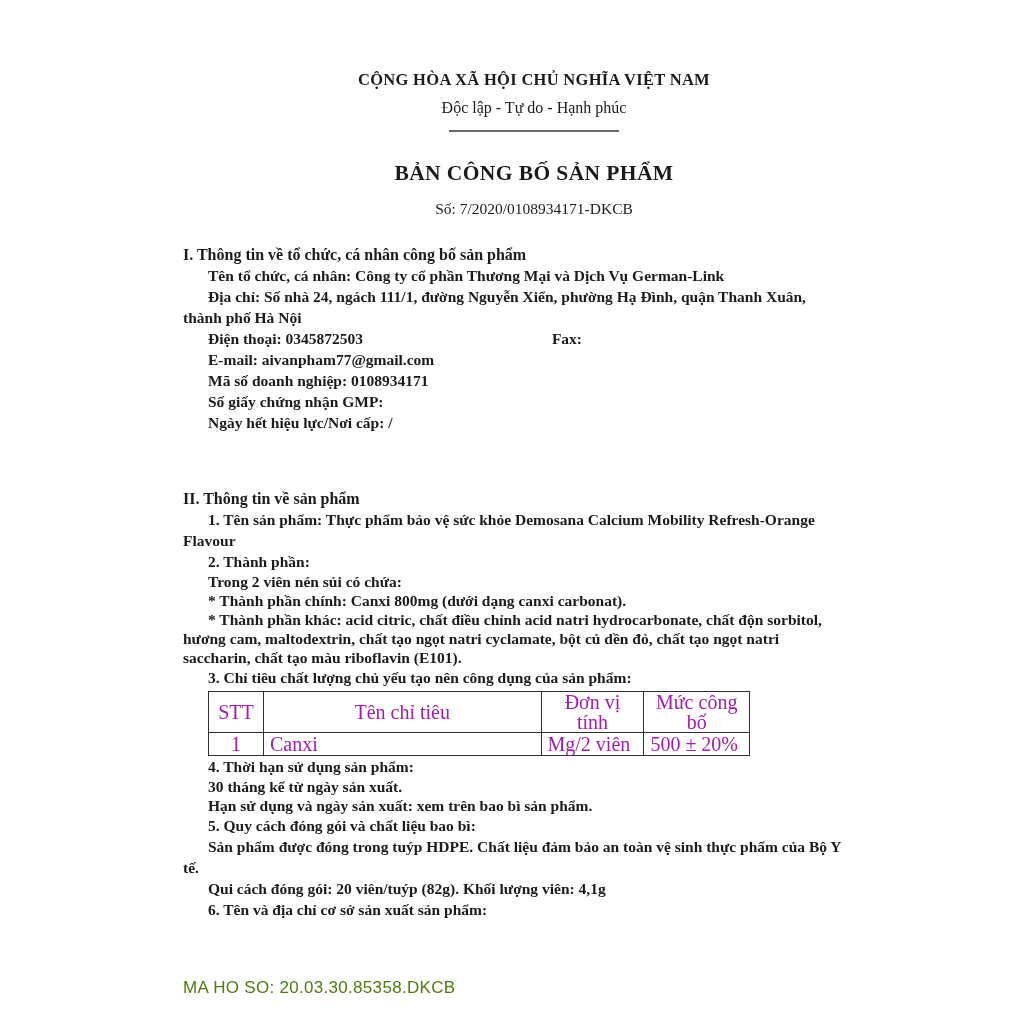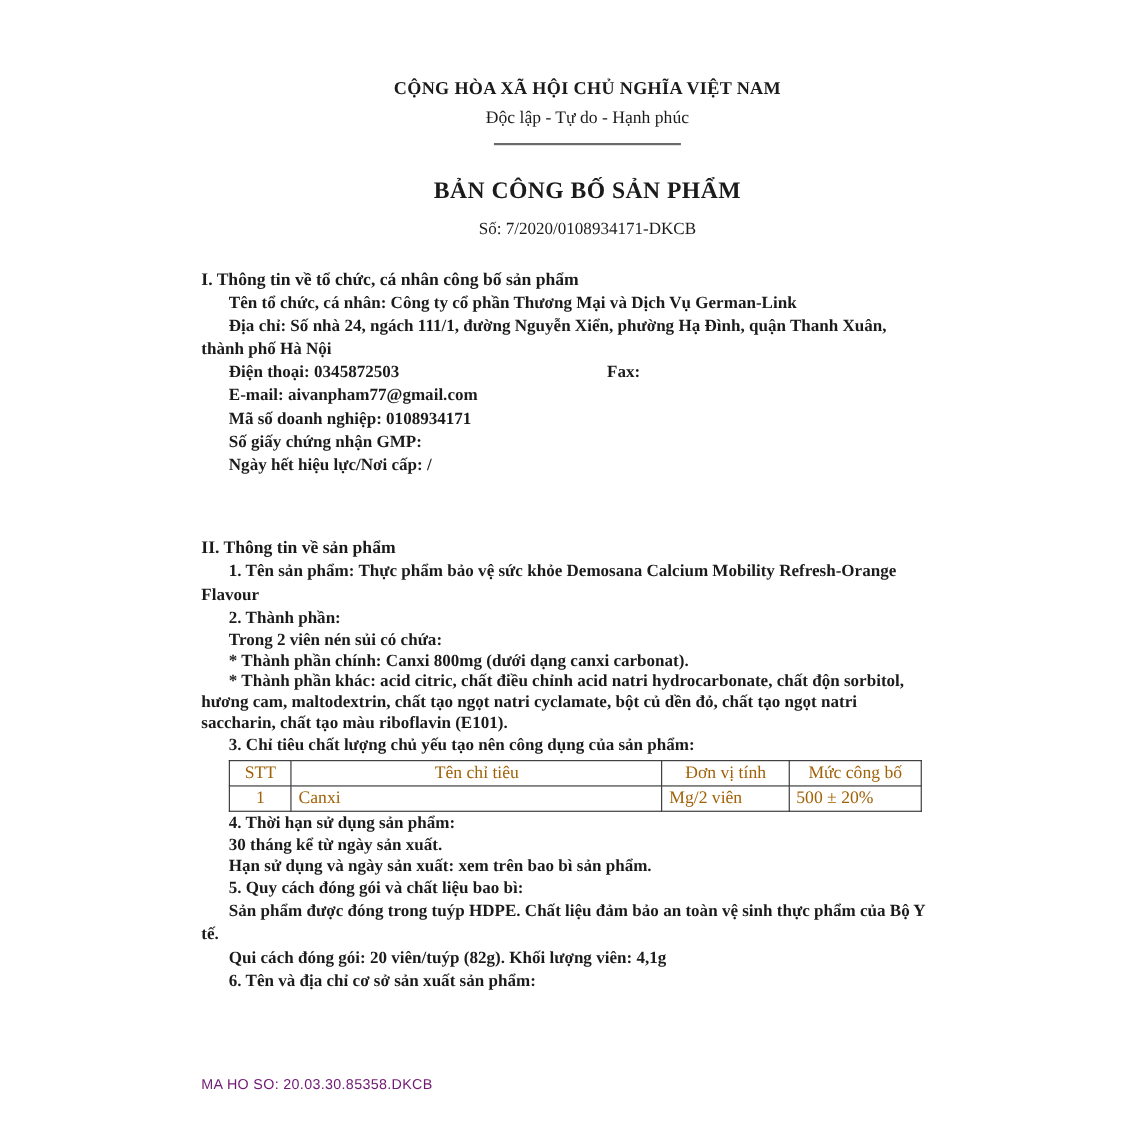--- a/index.html
+++ b/index.html
@@ -48,43 +48,43 @@
   .mt2{margin-top:2px;} .mt4{margin-top:4px;}
   .mt5{margin-top:5px;} .mt6{margin-top:6px;} .mt7{margin-top:7px;}
   .mt12{margin-top:12px;}
 
   .phone-line .fax { display:inline-block; margin-left:160px; }
 
   
   table.quality {
     border-collapse:collapse;
     margin:3px 0 0 25px;
-    width:630px;
-    font-size:16px;
-    color:#a16207;
+    width:542px;
+    font-size:20px;
+    color:#a21caf;
   }
   table.quality th, table.quality td {
     border:1px solid #2e2e2e;
     height:22px;
     padding:0 6px;
     font-weight:normal;
     line-height:20px;
   }
   table.quality th { text-align:center; }
   .col-stt { width:44px; text-align:center; }
   .col-name { width:335px; }
   .col-unit { width:105px; }
   .col-level { width:110px; }
   td.c { text-align:center; }
 
   
   .doc-footer {
     position:absolute; left:183px; top:978px;
     font-family:"Liberation Sans","DejaVu Sans",sans-serif;
-    font-size:13px; color:#701a75; letter-spacing:0.3px;
+    font-size:17px; color:#4d7c0f; letter-spacing:0.3px;
   }
 </style>
 </head>
 <body>
 
 <div class="page">
 
   <div class="doc-header">
     <div class="nat1">CỘNG HÒA XÃ HỘI CHỦ NGHĨA VIỆT NAM</div>
     <div class="nat2">Độc lập - Tự do - Hạnh phúc</div>

